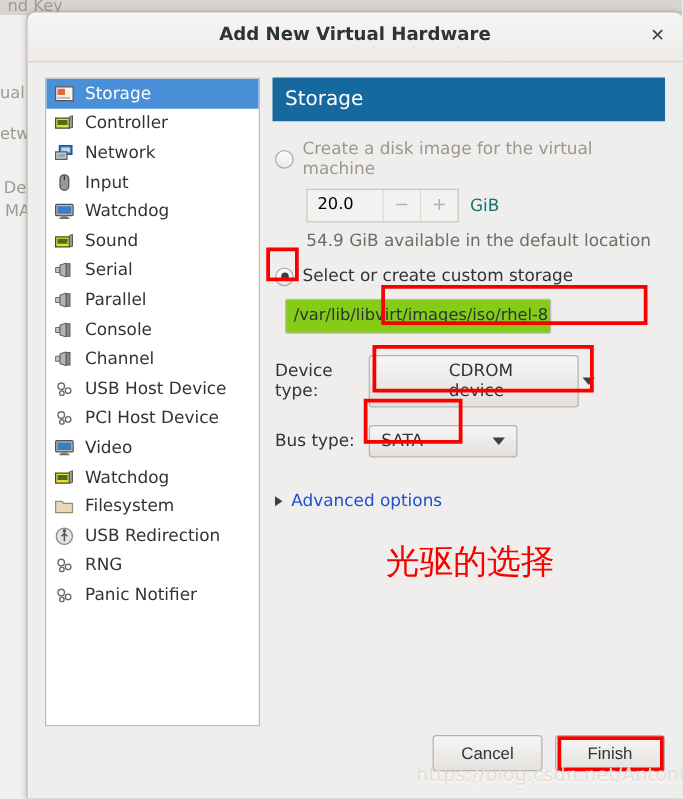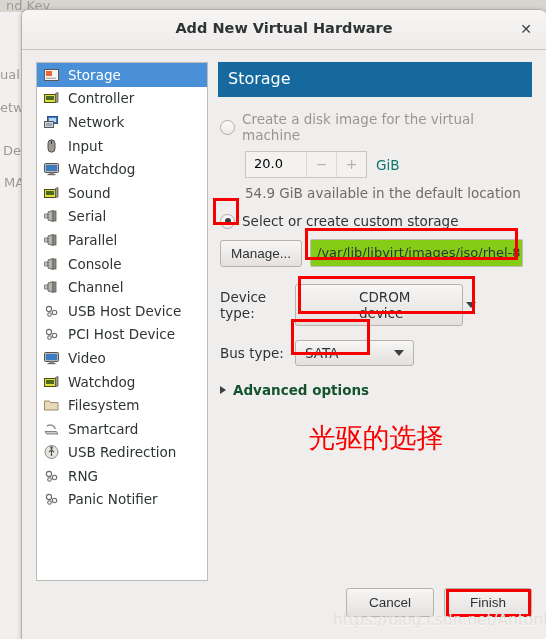--- a/index.html
+++ b/index.html
@@ -228,25 +228,25 @@
   }
   .caret {
     width: 0; height: 0;
     border-left: 5px solid transparent;
     border-right: 5px solid transparent;
     border-top: 6px solid #3b4145;
     margin-left: 8px;
   }
 
   .adv {
-    margin-top: 16px;
+    margin-top: 27px;
     display: flex; align-items: center;
     font-size: 13.5px;
-    font-weight: bold;
-    color: #14532d;
+    font-weight: normal;
+    color: #1d4ed8;
     cursor: pointer;
   }
   .adv-tri {
     width: 0; height: 0;
     border-top: 4.5px solid transparent;
     border-bottom: 4.5px solid transparent;
     border-left: 6px solid #3b4145;
     margin-right: 7px;
   }
 
@@ -294,21 +294,21 @@
 <div id="root">
 
   <div class="bg-strip"></div>
   <div class="bg-titlebar"></div>
   <div class="bg-left-panel"></div>
 
   <div class="bg-text" style="left:6px;top:-2px;">nd Key</div>
   <div class="bg-text" style="left:0px;top:67px;">ual</div>
   <div class="bg-text" style="left:0px;top:100px;">etw</div>
   <div class="bg-text" style="left:3px;top:143px;">De</div>
-  <div class="bg-text" style="left:4px;top:175px;">MA</div>
+  <div class="bg-text" style="left:4px;top:162px;">MA</div>
 
   <div class="dialog">
 
     <div class="titlebar">
       <div class="title-text">Add New Virtual Hardware</div>
       <div class="close-btn">✕</div>
     </div>
 
     <div class="body">
 
@@ -429,27 +429,20 @@
                 <rect x="3" y="6" width="8" height="4" fill="#4d6b1e"></rect>
                 <path d="M12.5 3.5 L15 2.5 L15 12 L12.5 12.5 Z" fill="#9a9893" stroke="#5b5854" stroke-width="0.8"></path>
               </svg></span>
             <span class="side-label">Watchdog</span>
           </div>
           <div class="side-item">
             <span class="side-icon"><svg width="17" height="16" viewBox="0 0 17 16">
                 <path d="M1.5 4 L6.5 4 L7.8 5.6 L15 5.6 L15 13 L1.5 13 Z" fill="#e8d9b8" stroke="#9a8c6d"></path>
               </svg></span>
             <span class="side-label">Filesystem</span>
-          </div>
-          <div class="side-item">
-            <span class="side-icon"><svg width="17" height="16" viewBox="0 0 17 16">
-                <path d="M2 10.5 L13.5 10.5 L15 13 L3.5 13 Z" fill="#cfccc8" stroke="#6d6a66" stroke-width="0.8"></path>
-                <path d="M4 5 C7 3, 11 4, 12.5 8" fill="none" stroke="#9a9793" stroke-width="1.6"></path>
-              </svg></span>
-            <span class="side-label">Smartcard</span>
           </div>
           <div class="side-item">
             <span class="side-icon"><svg width="17" height="16" viewBox="0 0 17 16">
                 <circle cx="8.5" cy="8" r="6.5" fill="#e6e4e1" stroke="#8d8a86"></circle>
                 <path d="M8.5 3.5 L8.5 12" stroke="#55524e" stroke-width="1.2"></path>
                 <circle cx="8.5" cy="3.5" r="1.3" fill="#55524e"></circle>
                 <path d="M6 8 L8.5 6 L11 8" fill="none" stroke="#55524e" stroke-width="1.1"></path>
               </svg></span>
             <span class="side-label">USB Redirection</span>
           </div>
@@ -496,21 +489,20 @@
           </div>
 
           <div class="avail">54.9 GiB available in the default location</div>
 
           <div class="row" style="margin-top:12px;">
             <span class="radio on"></span>
             <span class="radio-label">Select or create custom storage</span>
           </div>
 
           <div class="row" style="margin-top:10px;">
-            <button class="btn">Manage...</button>
             <div class="textfield" style="width:213px;margin-left:8px;">/var/lib/libvirt/images/iso/rhel-8</div>
           </div>
 
           <div class="row" style="margin-top:17px;">
             <span style="width:75px;">Device type:</span>
             <div class="combo" style="width:168px;">
               <svg class="ic" style="width:15px;height:15px;margin-right:7px;" viewBox="0 0 16 16">
                 <circle cx="8" cy="8" r="7" fill="#e8e6e3" stroke="#8d8a86" stroke-width="1"></circle>
                 <circle cx="8" cy="8" r="4" fill="none" stroke="#a5a29e" stroke-width="1"></circle>
                 <circle cx="8" cy="8" r="1.6" fill="#7c7976"></circle>

